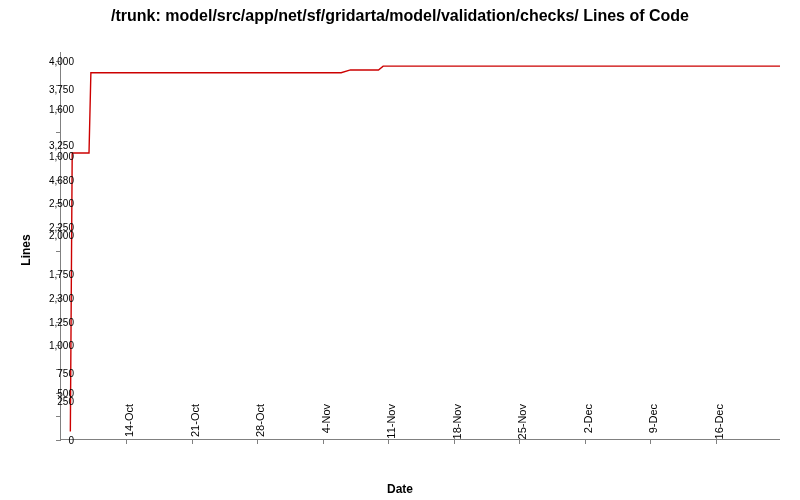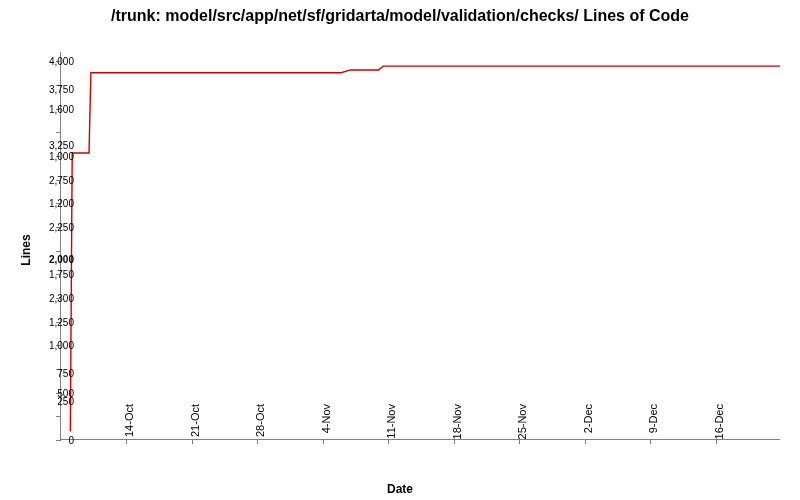--- a/index.html
+++ b/index.html
@@ -137,24 +137,24 @@
 <div class="axis-title-x">Date</div>
 
 <div class="y-label" style="top: 440px;">0</div>
 <div class="y-label" style="top: 401px;">250</div>
 <div class="y-label" style="top: 392.683px;">500</div>
 <div class="y-label" style="top: 373px;">750</div>
 <div class="y-label" style="top: 345.366px;">1,000</div>
 <div class="y-label" style="top: 321.707px;">1,250</div>
 <div class="y-label" style="top: 298.049px;">2,300</div>
 <div class="y-label" style="top: 274.39px;">1,750</div>
-<div class="y-label" style="top: 259px; font-weight: bold;">2,000</div>
+<div class="y-label" style="top: 235px;">2,000</div>
 <div class="y-label" style="top: 227.073px;">2,250</div>
-<div class="y-label" style="top: 203.415px;">1,200</div>
-<div class="y-label" style="top: 179.756px;">2,750</div>
+<div class="y-label" style="top: 203.415px;">2,500</div>
+<div class="y-label" style="top: 179.756px;">4,680</div>
 <div class="y-label" style="top: 156.098px;">1,000</div>
 <div class="y-label" style="top: 145px; margin-left: 6px;">3,250</div>
 <div class="y-label" style="top: 108.78px;">1,600</div>
 <div class="y-label" style="top: 89px;">3,750</div>
 <div class="y-label" style="top: 61.4634px;">4,000</div>
 <div class="x-label" style="left: 129.455px;">14-Oct</div>
 <div class="x-label" style="left: 194.909px;">21-Oct</div>
 <div class="x-label" style="left: 260.364px;">28-Oct</div>
 <div class="x-label" style="left: 325.818px;">4-Nov</div>
 <div class="x-label" style="left: 391.273px;">11-Nov</div>

